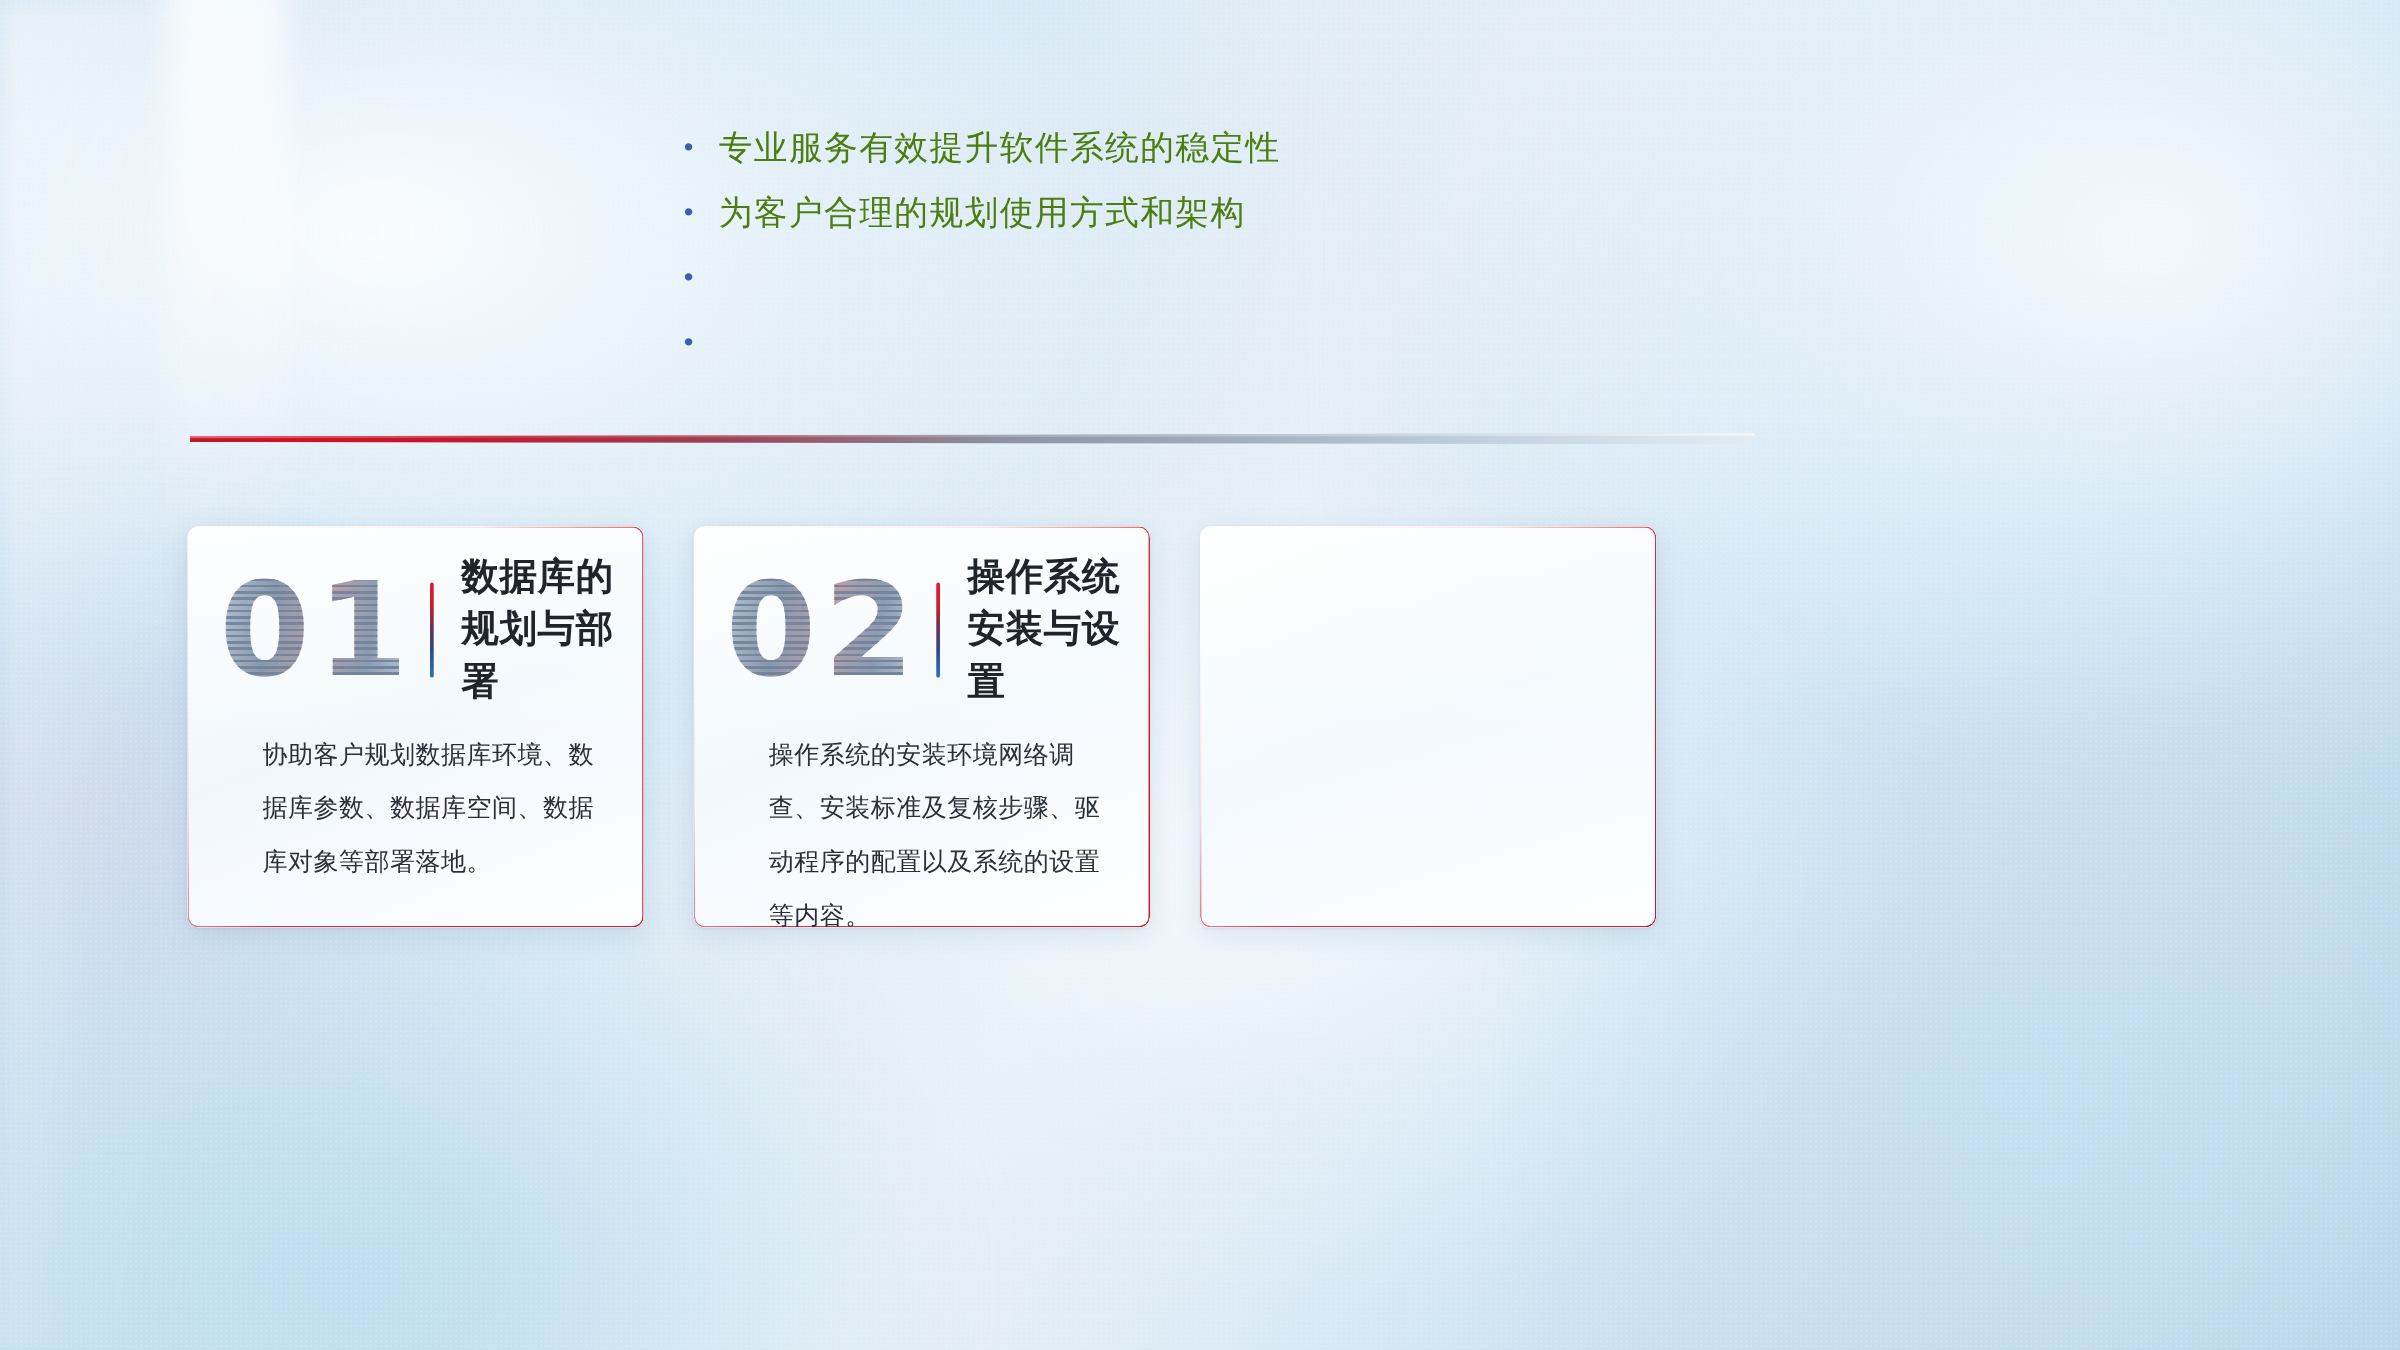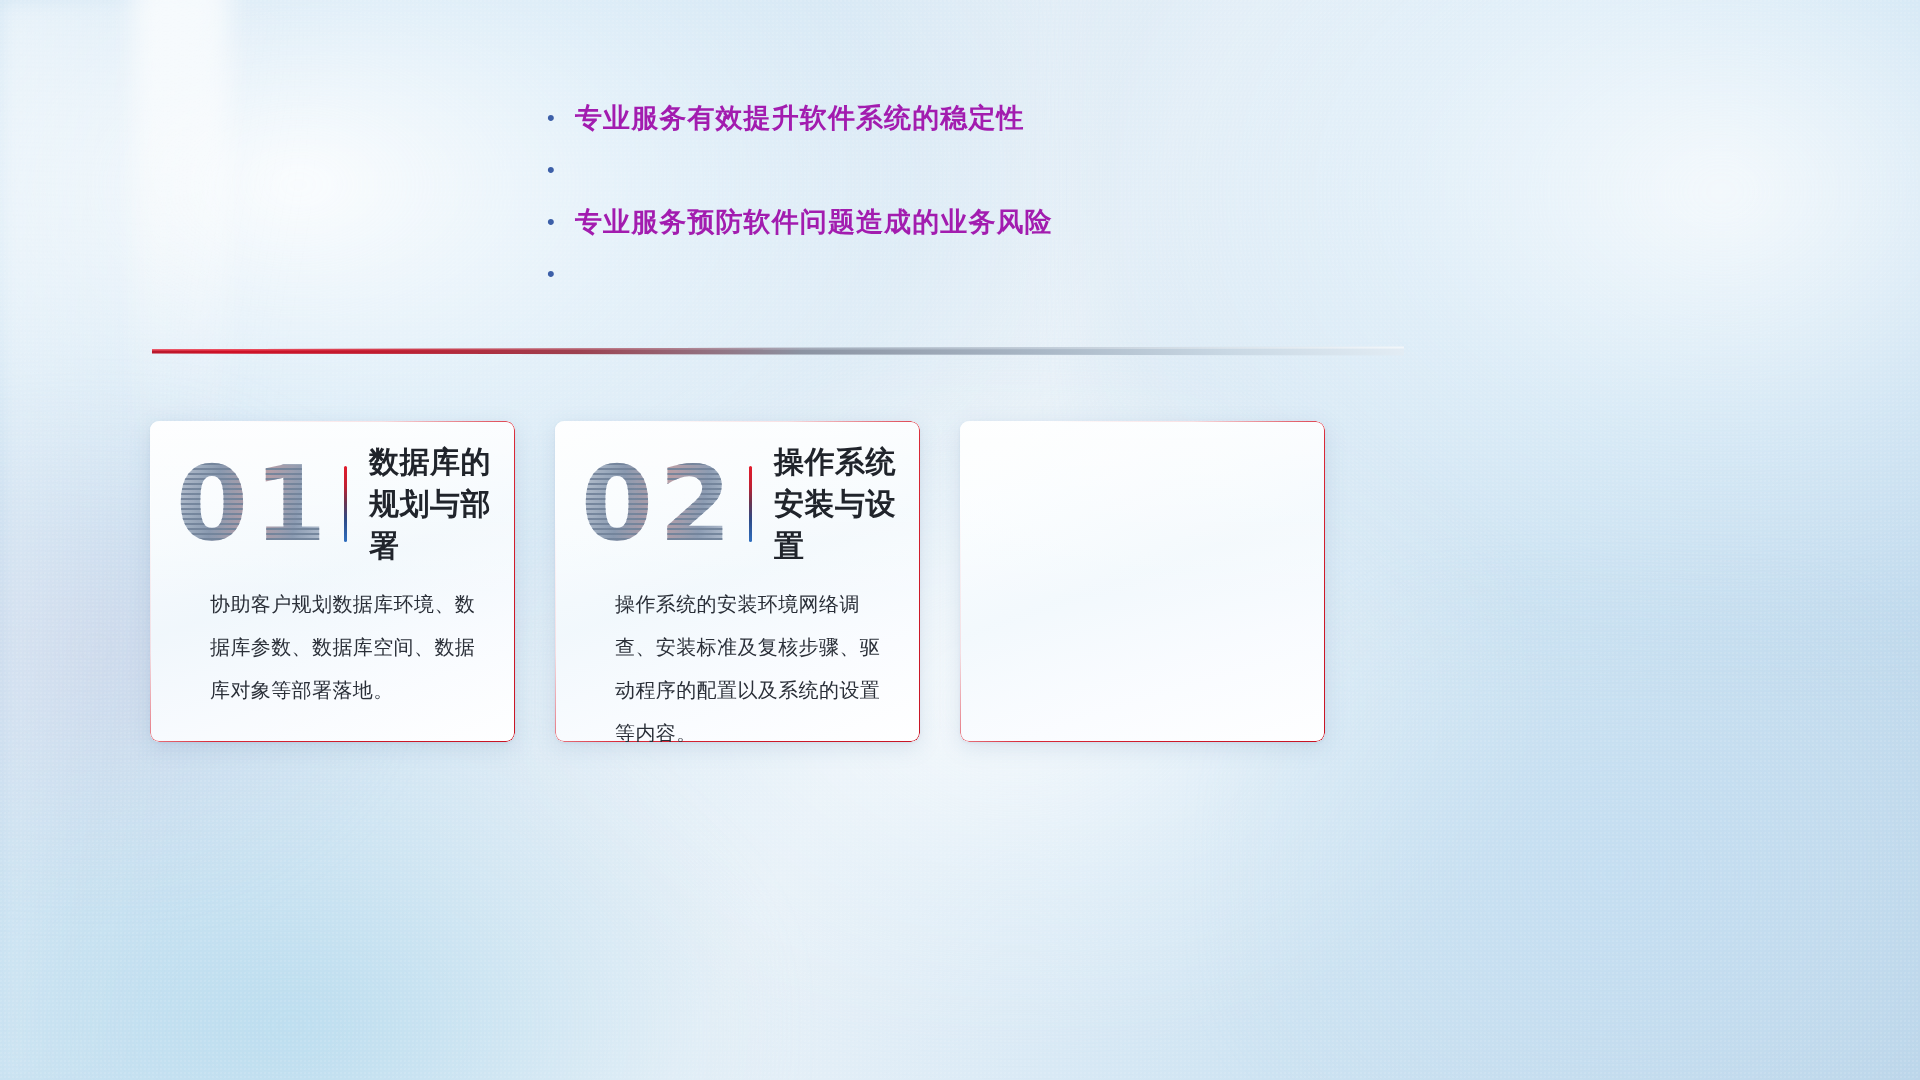--- a/index.html
+++ b/index.html
@@ -117,22 +117,22 @@
     flex:0 0 30px;
     color:#3c5fa8;
     font-size:22px;
     line-height:1;
     text-align:left;
     padding-left:2px;
   }
   .bullet-text {
     font-size:27px;
     letter-spacing:1.1px;
-    color:#a21caf;
-    font-weight:700;
+    color:#4d7c0f;
+    font-weight:400;
     white-space:nowrap;
     font-family:"DejaVu Sans","Liberation Sans",sans-serif;
   }
 
   
   .divider-wrap {
     position:absolute;
     left:152px; top:346px;
     width:1252px; height:14px;
   }
@@ -278,25 +278,25 @@
 
 <div class="bullets">
 
   <div class="bullet-row">
     <span class="bullet-dot">•</span>
     <span class="bullet-text">专业服务有效提升软件系统的稳定性</span>
   </div>
 
   <div class="bullet-row">
     <span class="bullet-dot">•</span>
+    <span class="bullet-text">为客户合理的规划使用方式和架构</span>
   </div>
 
   <div class="bullet-row">
     <span class="bullet-dot">•</span>
-    <span class="bullet-text">专业服务预防软件问题造成的业务风险</span>
   </div>
 
   <div class="bullet-row">
     <span class="bullet-dot">•</span>
   </div>
 
 </div>
 
 <div class="divider-wrap">
   <svg class="divider-shape" viewBox="0 0 1252 14" preserveAspectRatio="none">

